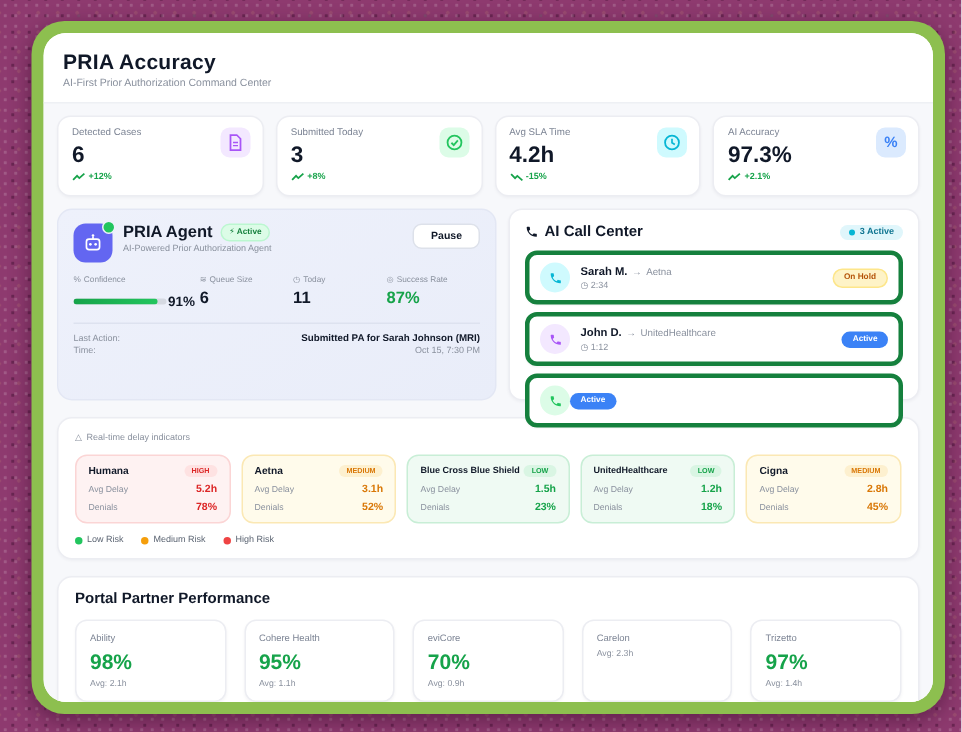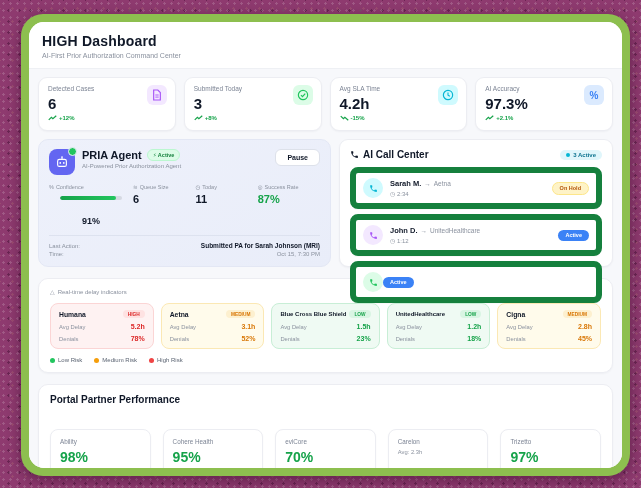--- a/index.html
+++ b/index.html
@@ -53,37 +53,37 @@
   .badge-active{font-size:5.5px;font-weight:bold;color:#15803d;background:#dcfce7;
     border:1px solid #bbf7d0;border-radius:8px;padding:1.5px 5px;}
   .agent-sub{font-size:6px;color:#8a919e;margin-top:2px;}
   .pause-btn{background:#fff;border:1px solid #dde1ea;border-radius:6px;font-size:7px;
     font-weight:bold;color:#101828;padding:4px 11px;cursor:pointer;}
   .agent-metrics{display:flex;margin-top:9px;}
   .am{flex:1;}
   .am-label{font-size:5.5px;color:#8a919e;display:flex;align-items:center;gap:2px;}
   .am-value{font-size:11px;font-weight:bold;color:#101828;margin-top:3px;}
   .am-green{color:#16a34a;}
-  .conf-wrap{display:flex;align-items:center;gap:16px;margin-top:6px;flex-direction:column;}
+  .conf-wrap{display:flex;align-items:center;gap:1px;margin-top:6px;}
   .conf-track{width:62px;height:4px;background:#d5d9e2;border-radius:3px;overflow:hidden;}
   .conf-fill{height:100%;background:linear-gradient(90deg,#16a34a,#22c55e);border-radius:3px;}
   .conf-val{font-size:9px;font-weight:bold;color:#101828;}
   .agent-divider{border-top:1px solid #dde2ef;margin-top:9px;padding-top:6px;}
   .la-row{display:flex;justify-content:space-between;align-items:baseline;}
   .la-label{font-size:6px;color:#8a919e;}
   .la-value{font-size:6.5px;font-weight:bold;color:#101828;}
   .la-time{font-size:6px;color:#8a919e;}
 
   .cc-card{flex:1;padding:9px 10px;height:108px;}
   .cc-head{display:flex;align-items:center;justify-content:space-between;margin-bottom:7px;}
   .cc-title{font-size:10px;font-weight:bold;color:#101828;display:flex;align-items:center;gap:4px;}
   .cc-badge{font-size:6px;font-weight:bold;color:#0e7490;background:#e0f6fb;border-radius:8px;
     padding:2px 6px;display:flex;align-items:center;gap:3px;}
   .cc-badge .dot{width:4px;height:4px;border-radius:50%;background:#06b6d4;}
-  .call-row{display:flex;align-items:center;border:6px solid #15803d;border-radius:8px;
+  .call-row{display:flex;align-items:center;border:3px solid #15803d;border-radius:8px;
     padding:5px 7px;margin-bottom:5px;background:#fff;box-shadow:0 1px 1px rgba(16,24,40,.03);cursor:pointer;}
   .call-ico{width:20px;height:20px;border-radius:50%;display:flex;align-items:center;justify-content:center;flex:0 0 auto;}
   .call-info{margin-left:7px;flex:1;}
   .call-name-line{display:flex;align-items:baseline;gap:3px;}
   .call-name{font-size:7.5px;font-weight:bold;color:#101828;}
   .call-arrow,.call-payer{font-size:6.5px;color:#8a919e;}
   .call-dur{font-size:6px;color:#8a919e;margin-top:2px;}
   .pill{font-size:5.5px;font-weight:bold;border-radius:8px;padding:2.5px 7px;}
   .pill--hold{background:#fef3c7;color:#b45309;border:1px solid #fde68a;}
   .pill--active{background:#3b82f6;color:#fff;}
@@ -107,37 +107,37 @@
   .hm-line{display:flex;justify-content:space-between;margin-top:5px;align-items:baseline;}
   .hm-k{font-size:5.8px;color:#8a919e;}
   .hm-v{font-size:7px;font-weight:bold;}
   .hmv--high{color:#dc2626;} .hmv--medium{color:#d97706;} .hmv--low{color:#16a34a;}
   .legend{display:flex;gap:12px;margin-top:8px;align-items:center;}
   .leg{display:flex;align-items:center;gap:3px;font-size:6px;color:#5b6472;}
   .leg-dot{width:5px;height:5px;border-radius:50%;}
   .ld--low{background:#22c55e;} .ld--medium{background:#f59e0b;} .ld--high{background:#ef4444;}
 
   
-  .pp-row{display:flex;gap:12px;margin-top:24px;}
+  .pp-row{display:flex;gap:12px;margin-top:8px;}
   .pp{flex:1;background:#fff;border:1px solid #ecedf2;border-radius:8px;padding:8px 9px;box-shadow:0 1px 2px rgba(16,24,40,.04);}
   .pp-name{font-size:6.3px;color:#7c8494;}
   .pp-val{font-size:14px;font-weight:bold;color:#16a34a;margin-top:4px;}
   .pp-avg{font-size:5.8px;color:#8a919e;margin-top:4px;}
 
   .micro-svg{display:block;}
 </style>
 </head>
 <body>
 
 <div class="outer">
   <div class="green-frame">
     <div class="dashboard">
 
       <div class="dash-header">
-        <div class="dash-title">HIGH Dashboard</div>
+        <div class="dash-title">PRIA Accuracy</div>
         <div class="dash-sub">AI-First Prior Authorization Command Center</div>
       </div>
 
       <div class="main">
 
         <div class="row">
           <div class="card stat">
             <div class="stat-label">Detected Cases</div>
             <div class="stat-value">6</div>
             <div class="stat-trend">

